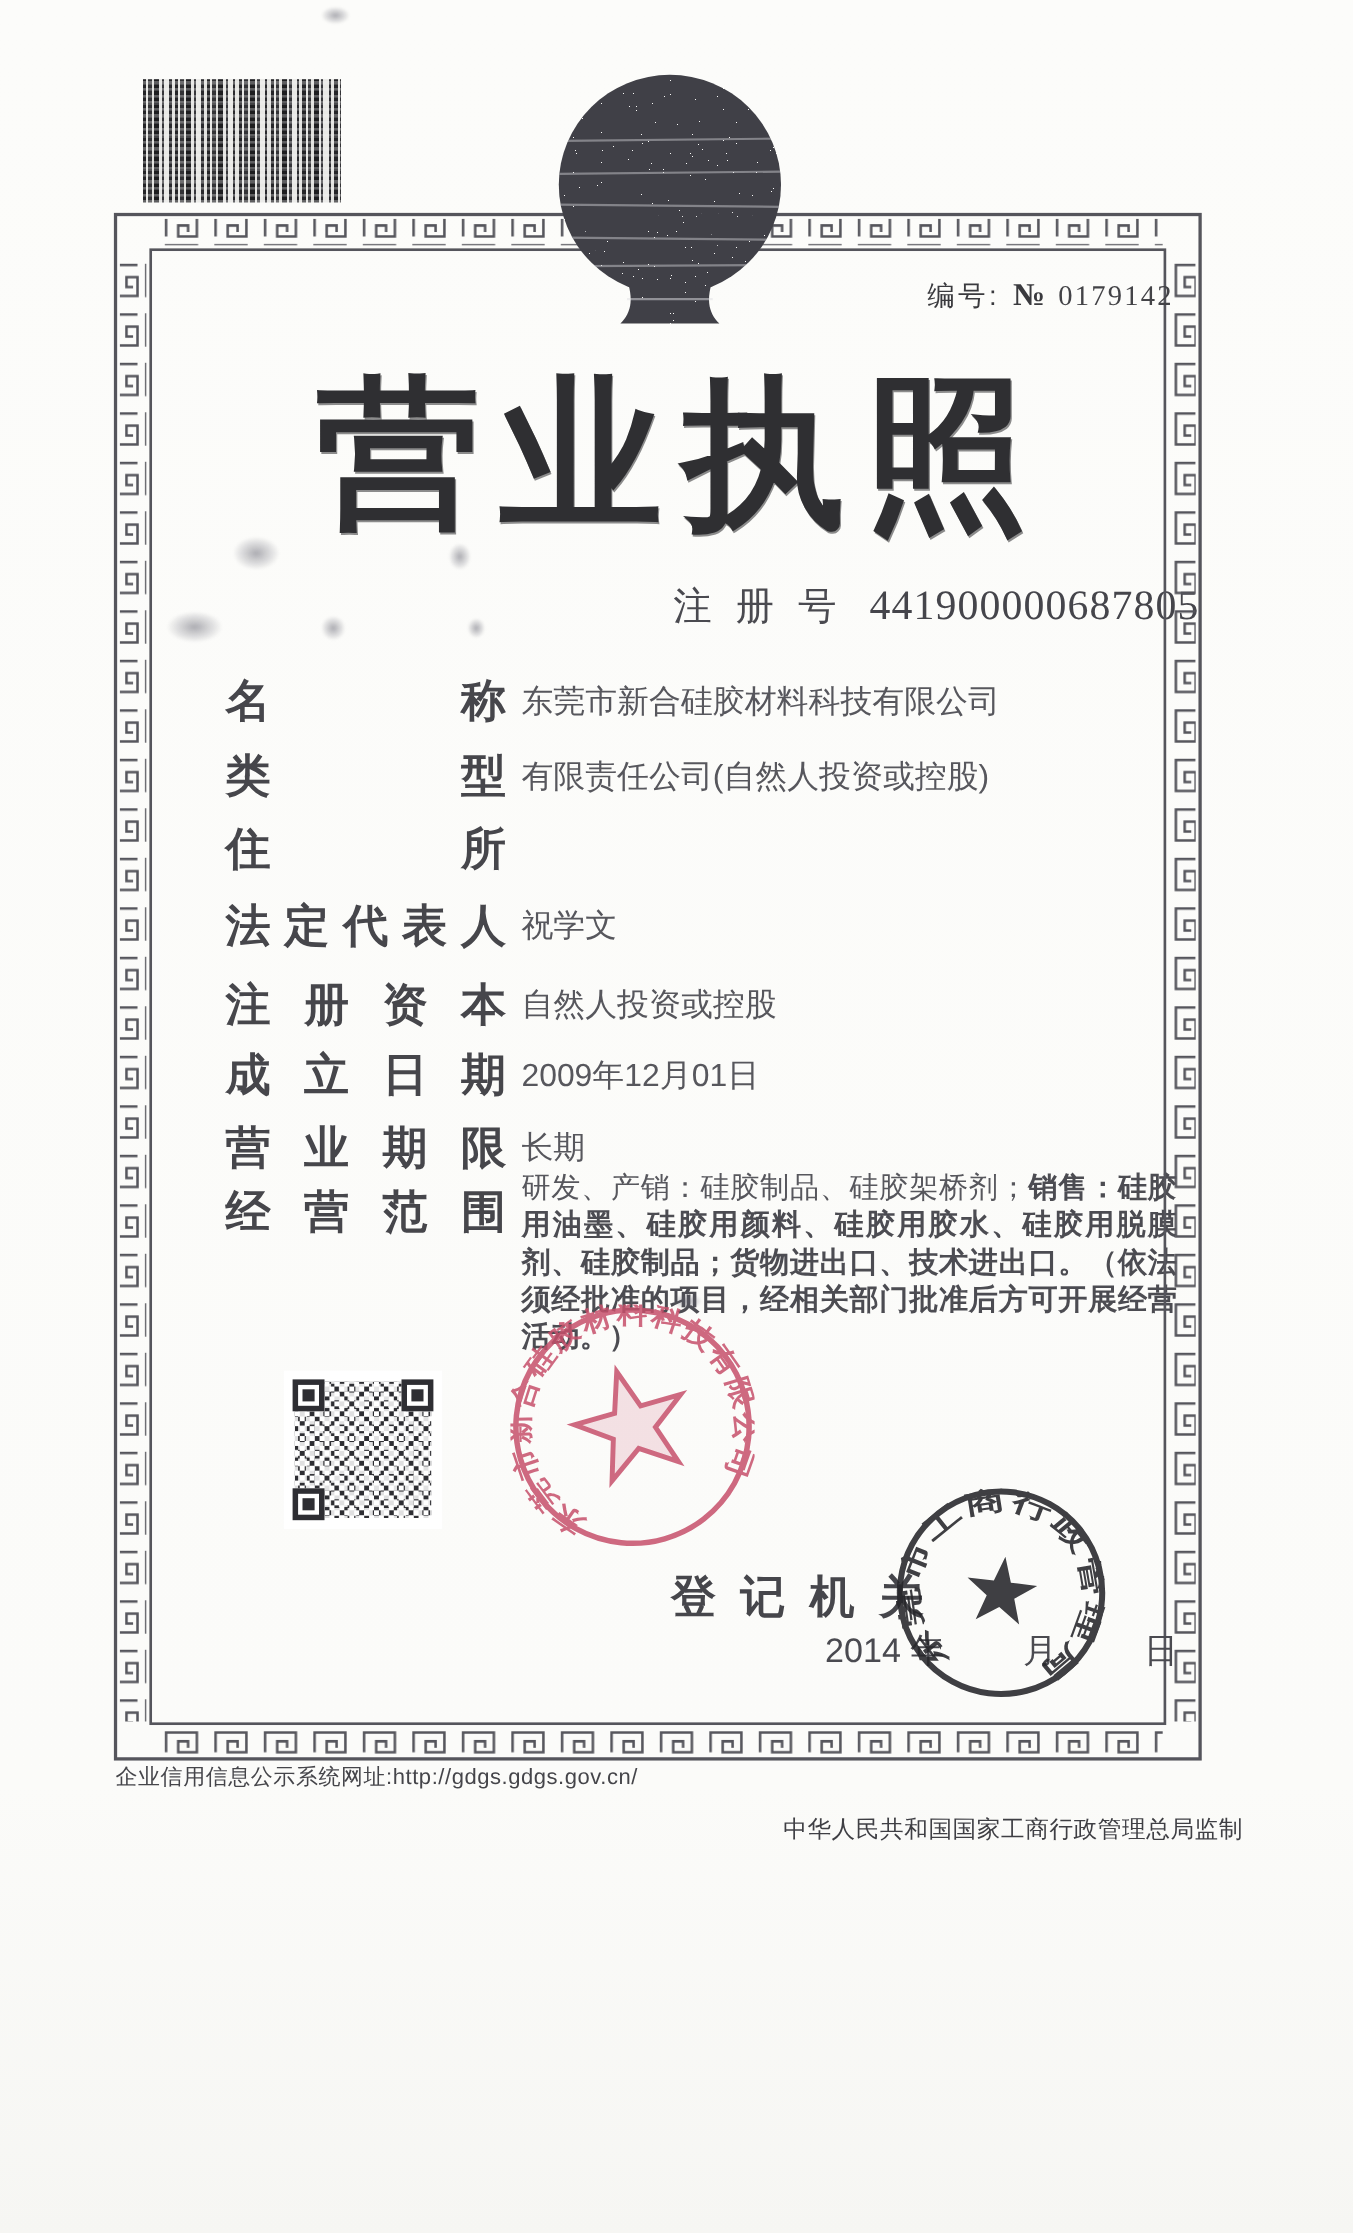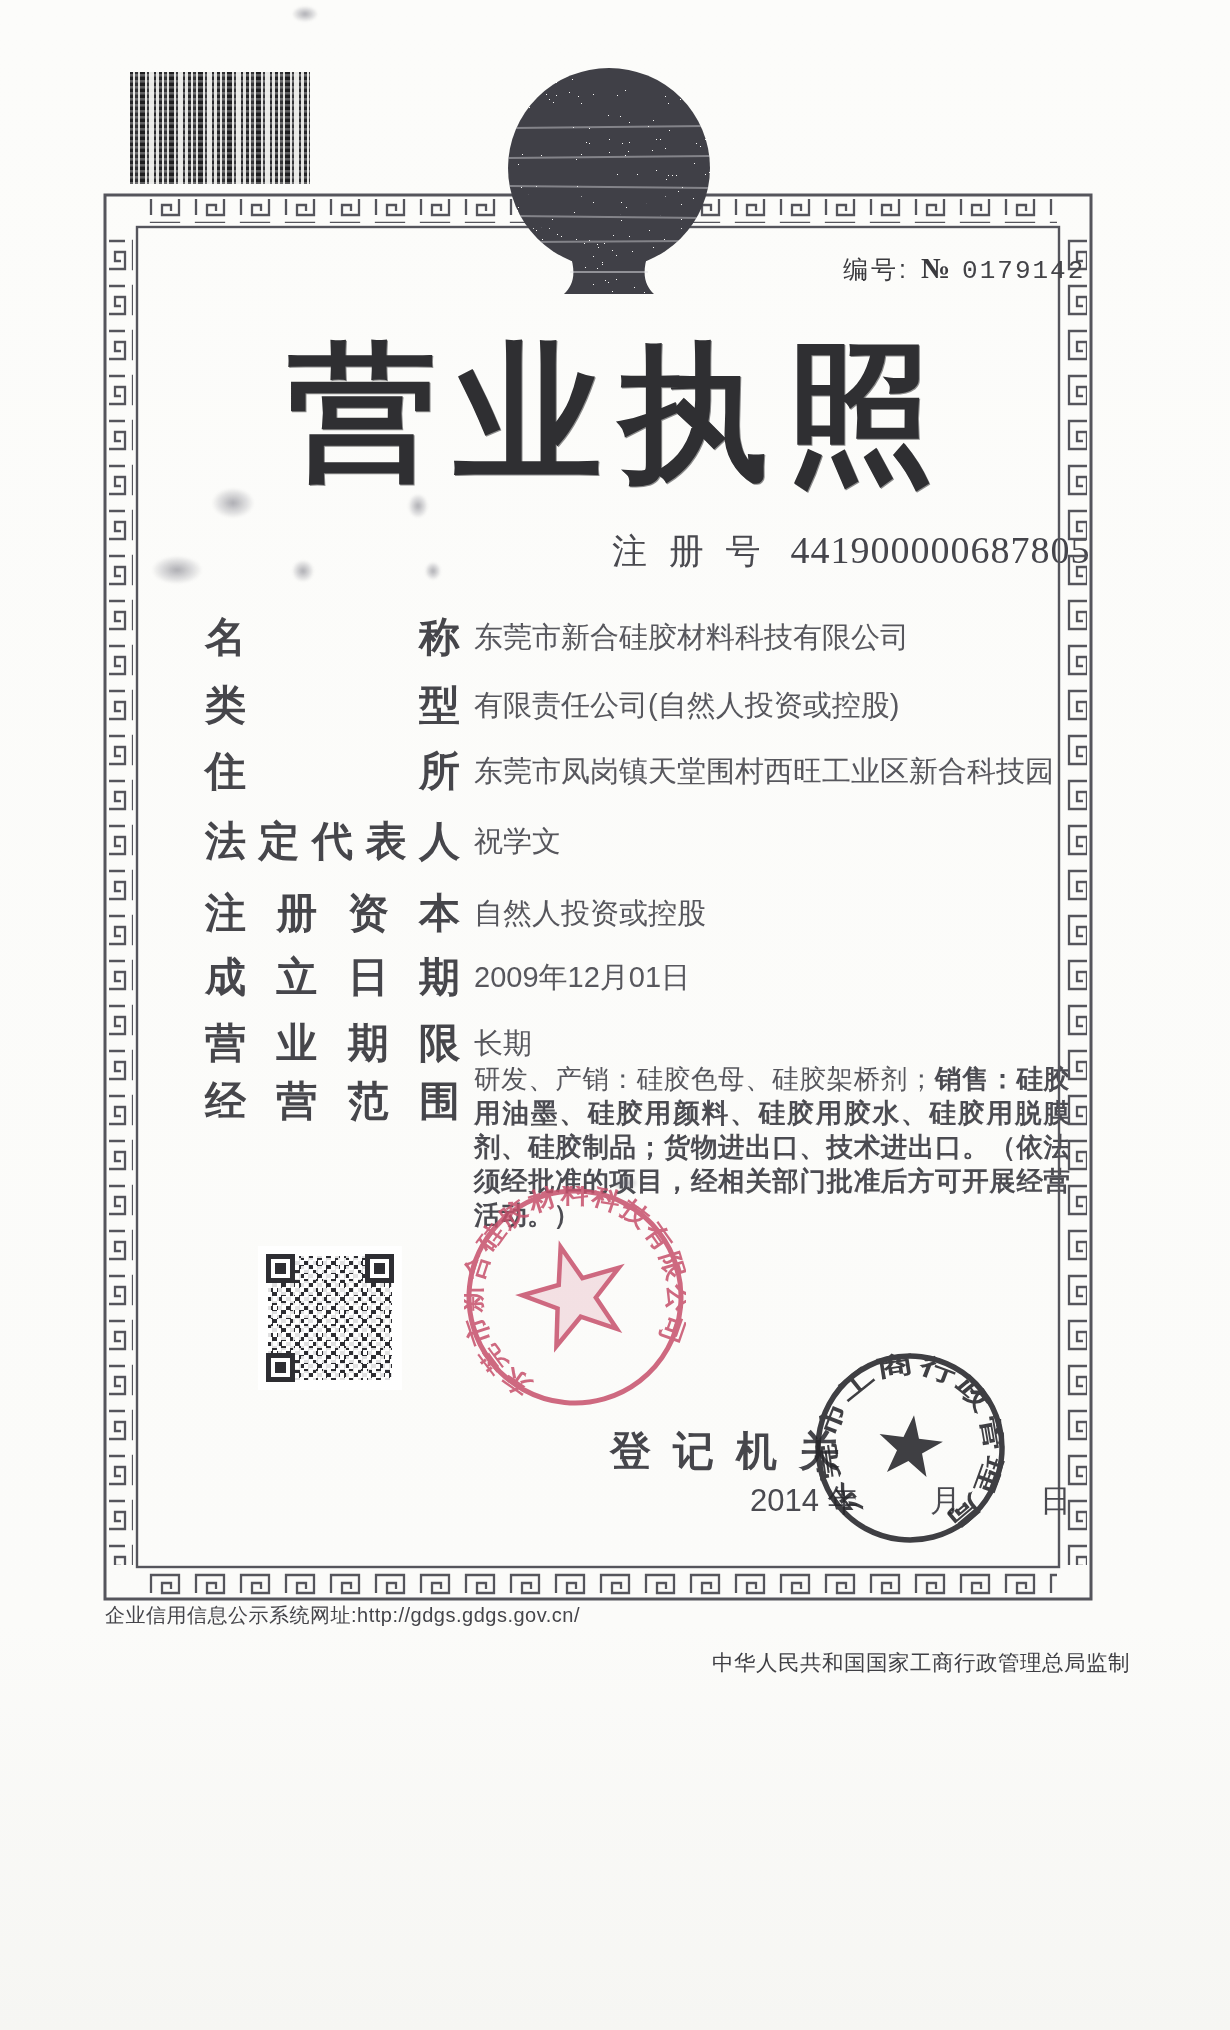--- a/index.html
+++ b/index.html
@@ -25,21 +25,21 @@
   }
   .emblem{position:absolute;left:500px;top:66px;width:218px;height:232px;z-index:3;}
 
   
   .frame{position:absolute;left:103px;top:193px;width:990px;height:1408px;z-index:1;}
 
   
   .serial{position:absolute;left:843px;top:252px;z-index:4;display:flex;align-items:baseline;gap:12px;color:#3a3a3e;}
   .serial .lbl{font-size:25px;letter-spacing:3px;}
   .serial .no-mark{font-family:"Liberation Serif","DejaVu Serif",serif;font-weight:bold;font-size:29px;}
-  .serial .num{font-family:Liberation Mono, monospace;font-size:26px;letter-spacing:2px;color:#434347;}
+  .serial .num{font-family:Liberation Serif, serif;font-size:26px;letter-spacing:2px;color:#434347;}
 
   
   .title{
     position:absolute;left:288px;top:330px;width:646px;height:170px;
     display:flex;justify-content:space-between;align-items:center;z-index:2;
     font-size:148px;font-weight:bold;color:#2b2b2e;
     text-shadow:1px 1px 0 rgba(43,43,46,.55);
   }
   .title span{filter:contrast(.95);}
 
@@ -183,21 +183,20 @@
         <span>型</span>
     </div>
     <div class="row-value">有限责任公司(自然人投资或控股)</div>
   </div>
 
   <div class="row" style="top:744px">
     <div class="row-label">
       <span>住</span>
         <span>所</span>
     </div>
-    <div class="row-value">东莞市凤岗镇天堂围村西旺工业区新合科技园</div>
   </div>
 
   <div class="row" style="top:814px">
     <div class="row-label">
       <span>法</span>
         <span>定</span>
         <span>代</span>
         <span>表</span>
         <span>人</span>
     </div>
@@ -235,21 +234,21 @@
   </div>
 
   <div class="row scope" style="top:1062px">
     <div class="row-label">
       <span>经</span>
         <span>营</span>
         <span>范</span>
         <span>围</span>
     </div>
     <div class="row-value">
-      <span class="p1">研发、产销：硅胶色母、硅胶架桥剂；</span><span class="p2">销售：硅胶用油墨、硅胶用颜料、硅胶用胶水、硅胶用脱膜剂、硅胶制品；货物进出口、技术进出口。（依法须经批准的项目，经相关部门批准后方可开展经营活动。）</span>
+      <span class="p1">研发、产销：硅胶制品、硅胶架桥剂；</span><span class="p2">销售：硅胶用油墨、硅胶用颜料、硅胶用胶水、硅胶用脱膜剂、硅胶制品；货物进出口、技术进出口。（依法须经批准的项目，经相关部门批准后方可开展经营活动。）</span>
     </div>
   </div>
 
   <div class="qr">
     <div class="qr-mods"></div>
     <div class="finder tl"></div>
     <div class="finder tr"></div>
     <div class="finder bl"></div>
   </div>
 

